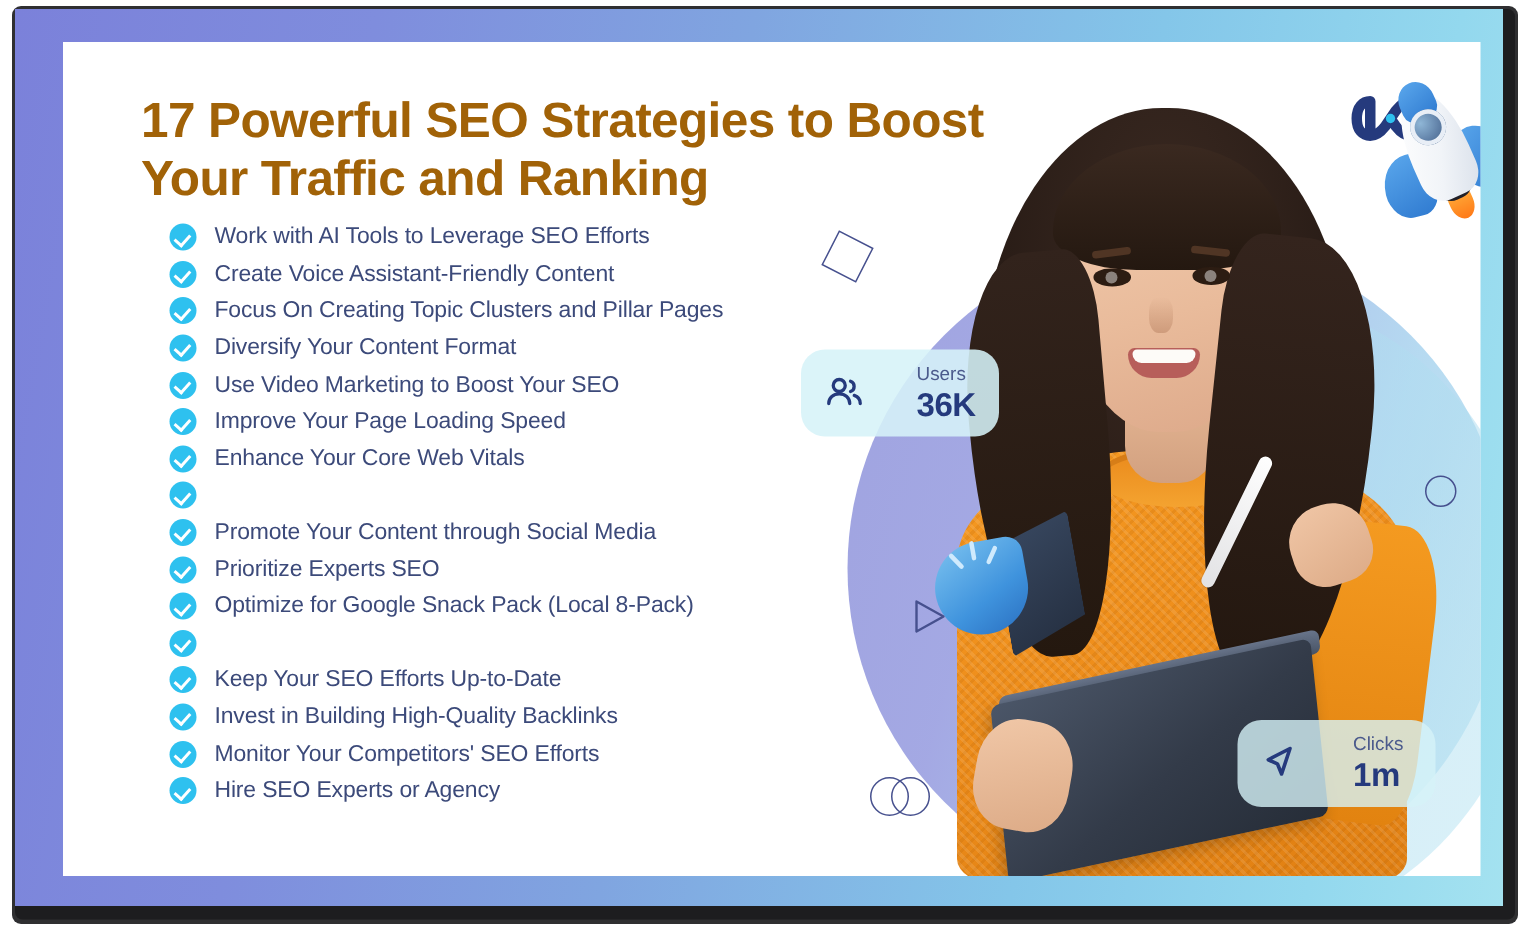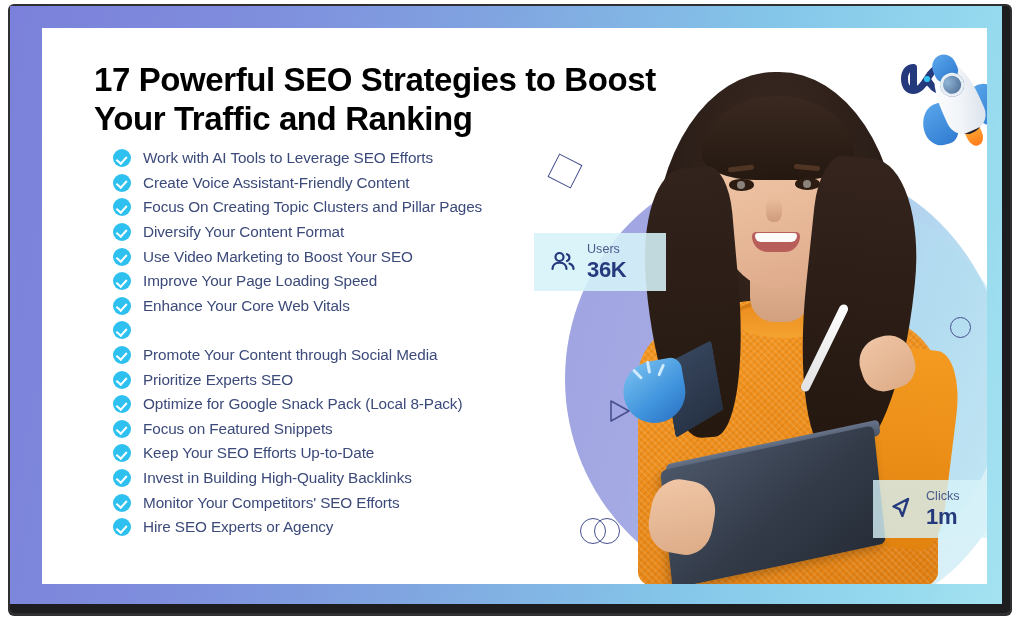--- a/index.html
+++ b/index.html
@@ -91,21 +91,21 @@
     border-radius: 50%;
     background: linear-gradient(120deg, rgba(160,200,240,.0) 0%, rgba(176,221,240,.55) 60%, rgba(200,235,245,.65) 100%);
   }
 
   
   .title {
     position: absolute;
     left: 52px;
     top: 33px;
     width: 640px;
-    color: #000000;
+    color: #a16207;
     font-size: 33px;
     line-height: 1.17;
     font-weight: 700;
     letter-spacing: -0.4px;
   }
 
   
   .logo {
     position: absolute;
     right: 32px;
@@ -152,32 +152,33 @@
     font-weight: 500;
     white-space: nowrap;
     letter-spacing: -0.1px;
   }
 
   
   .stat-card {
     position: absolute;
     display: flex;
     align-items: center;
-    border-radius: 0;
+    border-radius: 16px;
     padding: 0 18px 0 14px;
     height: 58px;
+    gap: 24px;
   }
   .stat-users {
     left: 492px;
     top: 205px;
     width: 132px;
     background: rgba(214,243,248,.88);
   }
   .stat-clicks {
-    left: 831px;
+    left: 783px;
     top: 452px;
     width: 132px;
     background: rgba(214,243,248,.80);
   }
   .stat-icon {
     width: 30px;
     height: 30px;
     min-width: 30px;
     margin-right: 9px;
     display: flex;
@@ -453,21 +454,20 @@
         <div class="list-item">
           <span class="check"></span>
           <span class="list-label">Prioritize Experts SEO</span>
         </div>
         <div class="list-item">
           <span class="check"></span>
           <span class="list-label">Optimize for Google Snack Pack (Local 8-Pack)</span>
         </div>
         <div class="list-item">
           <span class="check"></span>
-          <span class="list-label">Focus on Featured Snippets</span>
         </div>
         <div class="list-item">
           <span class="check"></span>
           <span class="list-label">Keep Your SEO Efforts Up-to-Date</span>
         </div>
         <div class="list-item">
           <span class="check"></span>
           <span class="list-label">Invest in Building High-Quality Backlinks</span>
         </div>
         <div class="list-item">

